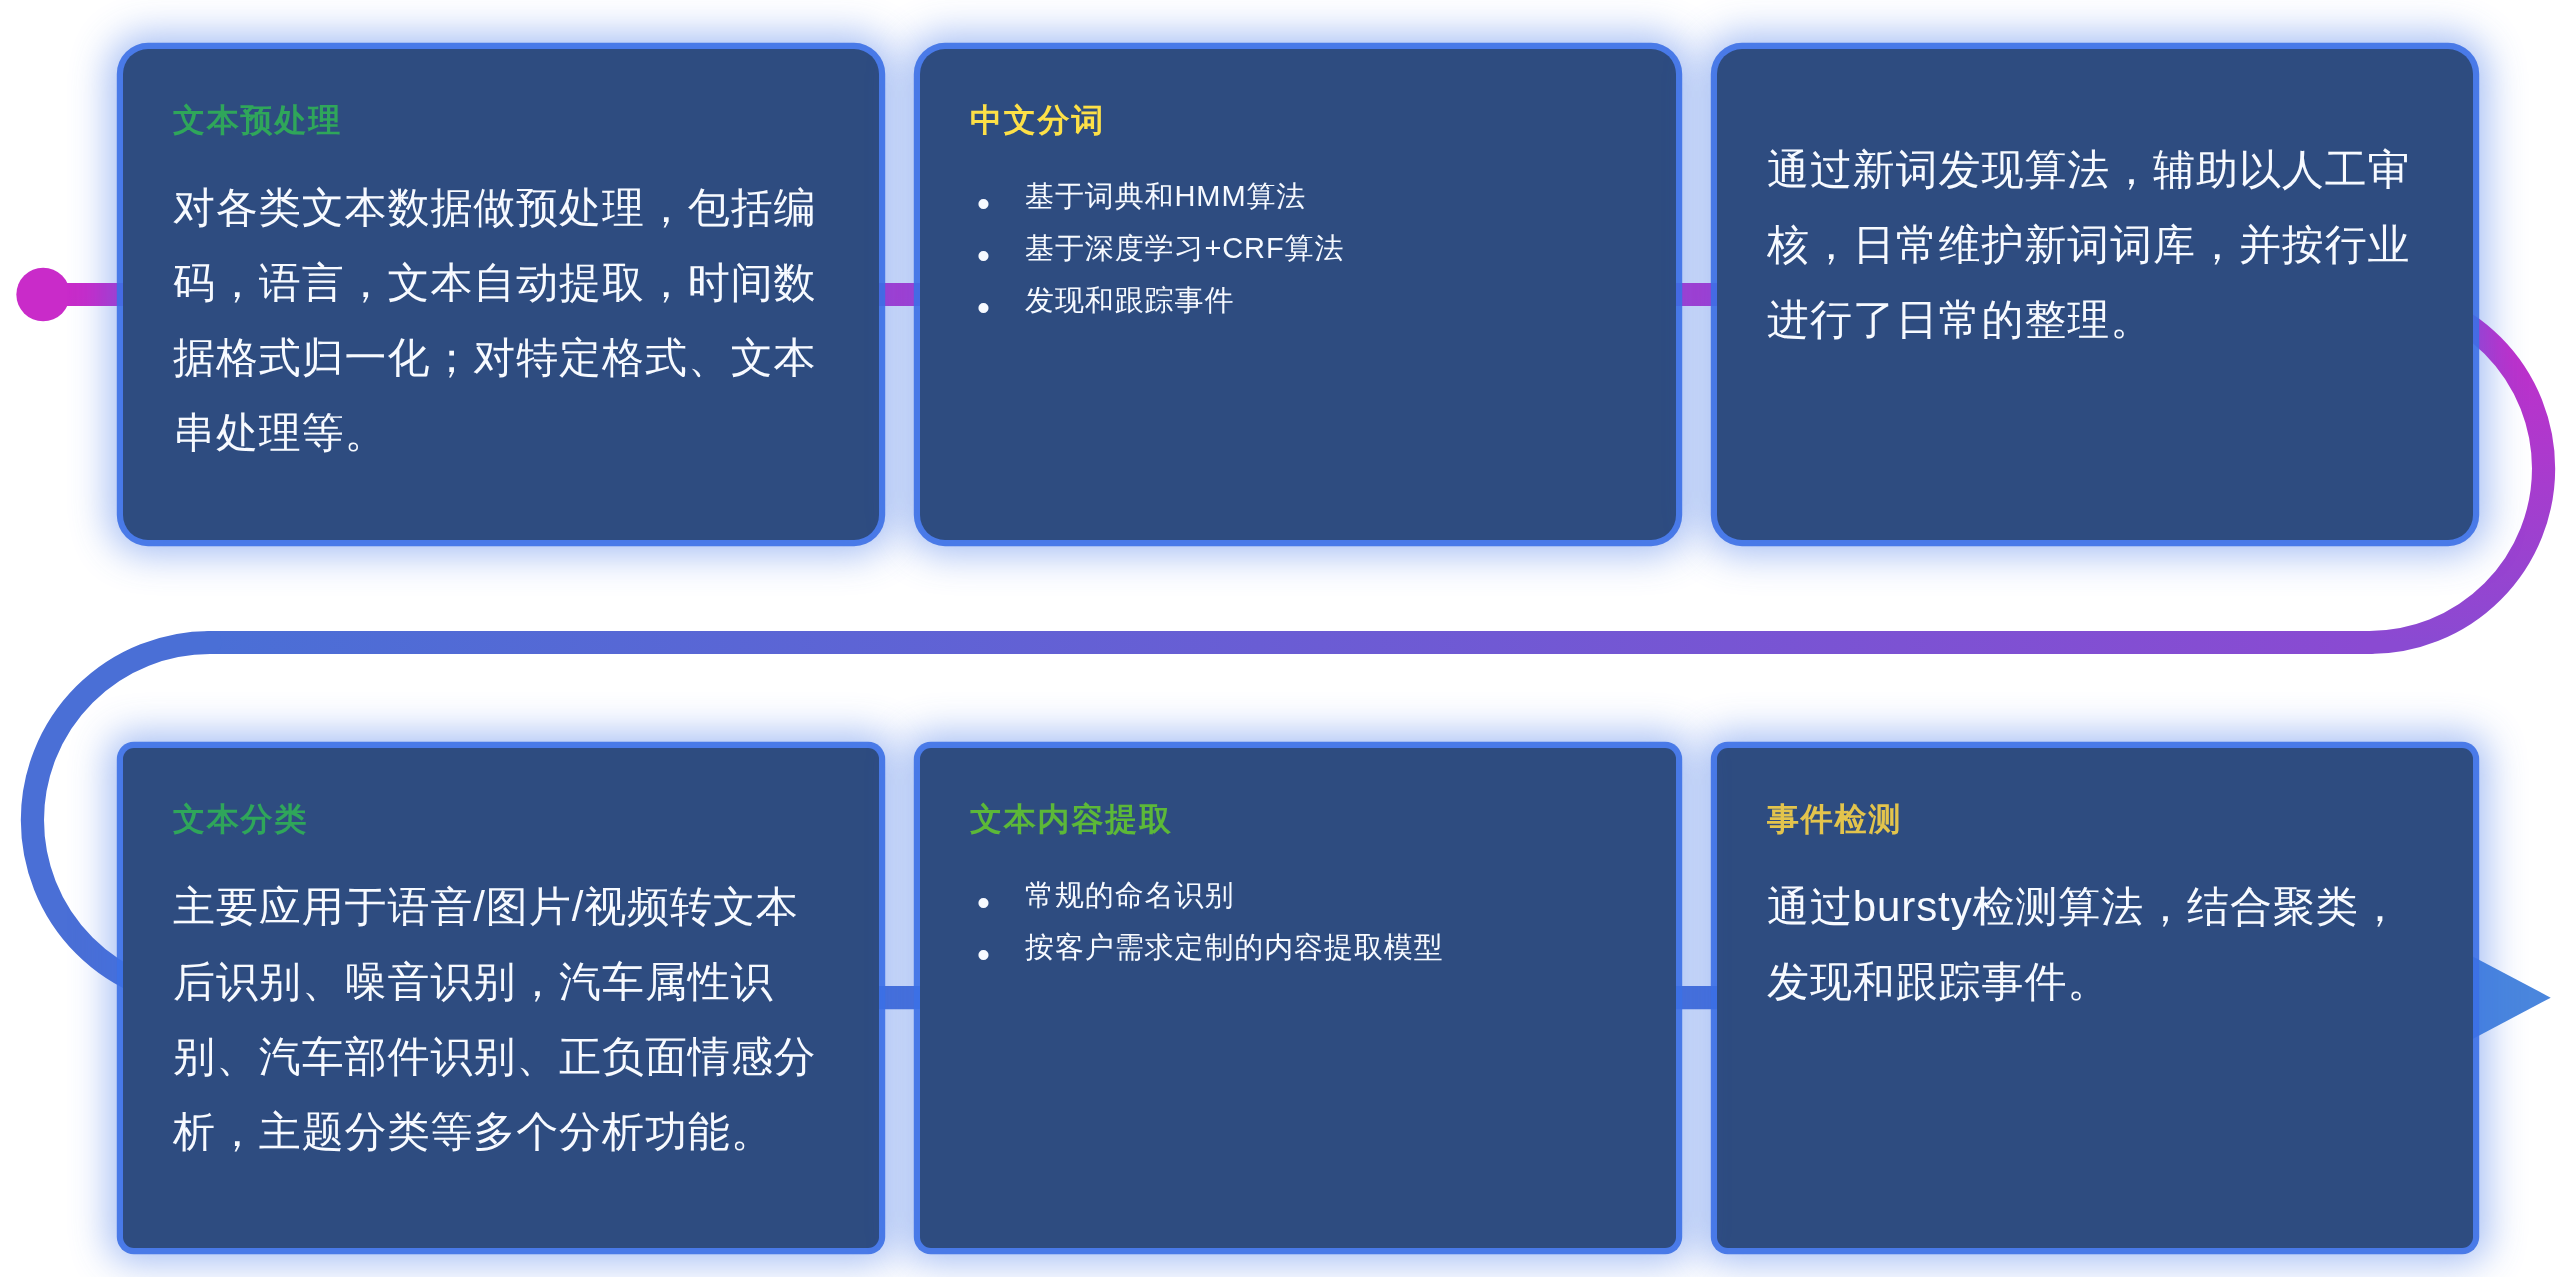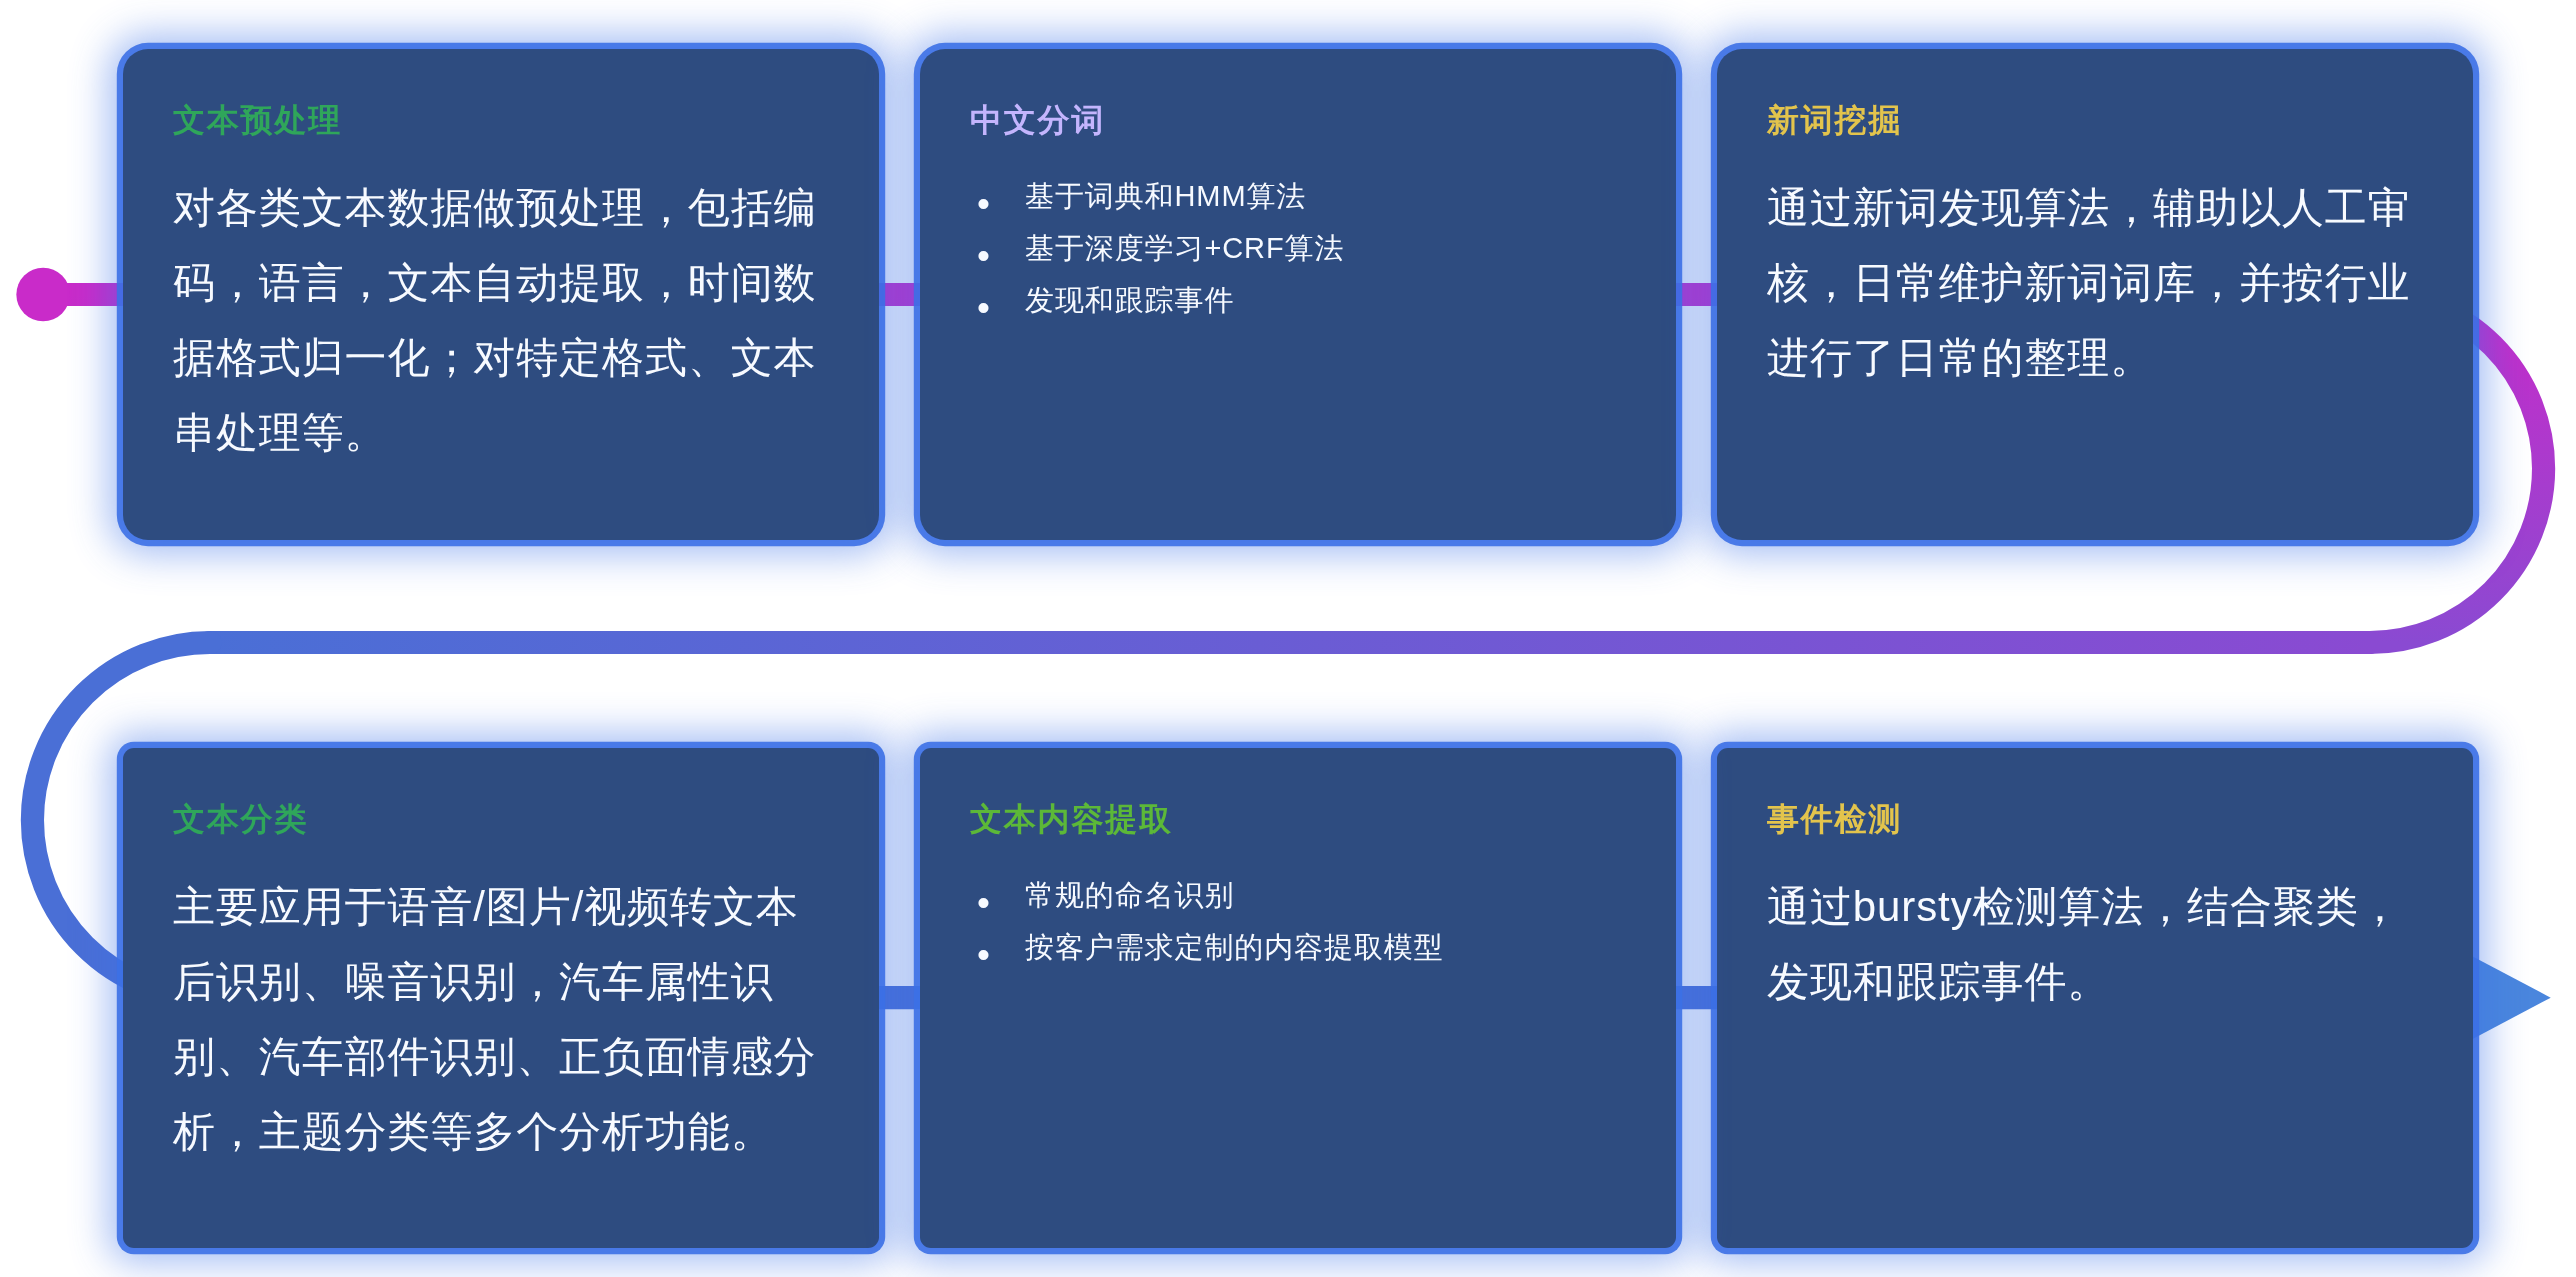--- a/index.html
+++ b/index.html
@@ -102,30 +102,29 @@
 
     <polygon points="2752,1062 2752,1174 2858,1118" fill="#4a86dd"></polygon>
   </svg>
 
   <div class="card r1 c1">
     <h2 class="card-title" style="color: rgb(47, 166, 90);">文本预处理</h2>
     <p class="card-body">对各类文本数据做预处理，包括编码，语言，文本自动提取，时间数据格式归一化；对特定格式、文本串处理等。</p>
   </div>
 
   <div class="card r1 c2">
-    <h2 class="card-title" style="color: #c4b5fd;">中文分词</h2>
+    <h2 class="card-title" style="color: #fde047;">中文分词</h2>
     <ul class="card-bullets">
       <li>基于词典和HMM算法</li>
       <li>基于深度学习+CRF算法</li>
       <li>发现和跟踪事件</li>
     </ul>
   </div>
 
   <div class="card r1 c3">
-    <h2 class="card-title" style="color: rgb(227, 196, 76);">新词挖掘</h2>
     <p class="card-body">通过新词发现算法，辅助以人工审核，日常维护新词词库，并按行业进行了日常的整理。</p>
   </div>
 
   <div class="card r2 c1">
     <h2 class="card-title" style="color: rgb(47, 166, 90);">文本分类</h2>
     <p class="card-body">主要应用于语音/图片/视频转文本后识别、噪音识别，汽车属性识别、汽车部件识别、正负面情感分析，主题分类等多个分析功能。</p>
   </div>
 
   <div class="card r2 c3">
     <h2 class="card-title" style="color: rgb(227, 196, 76);">事件检测</h2>

